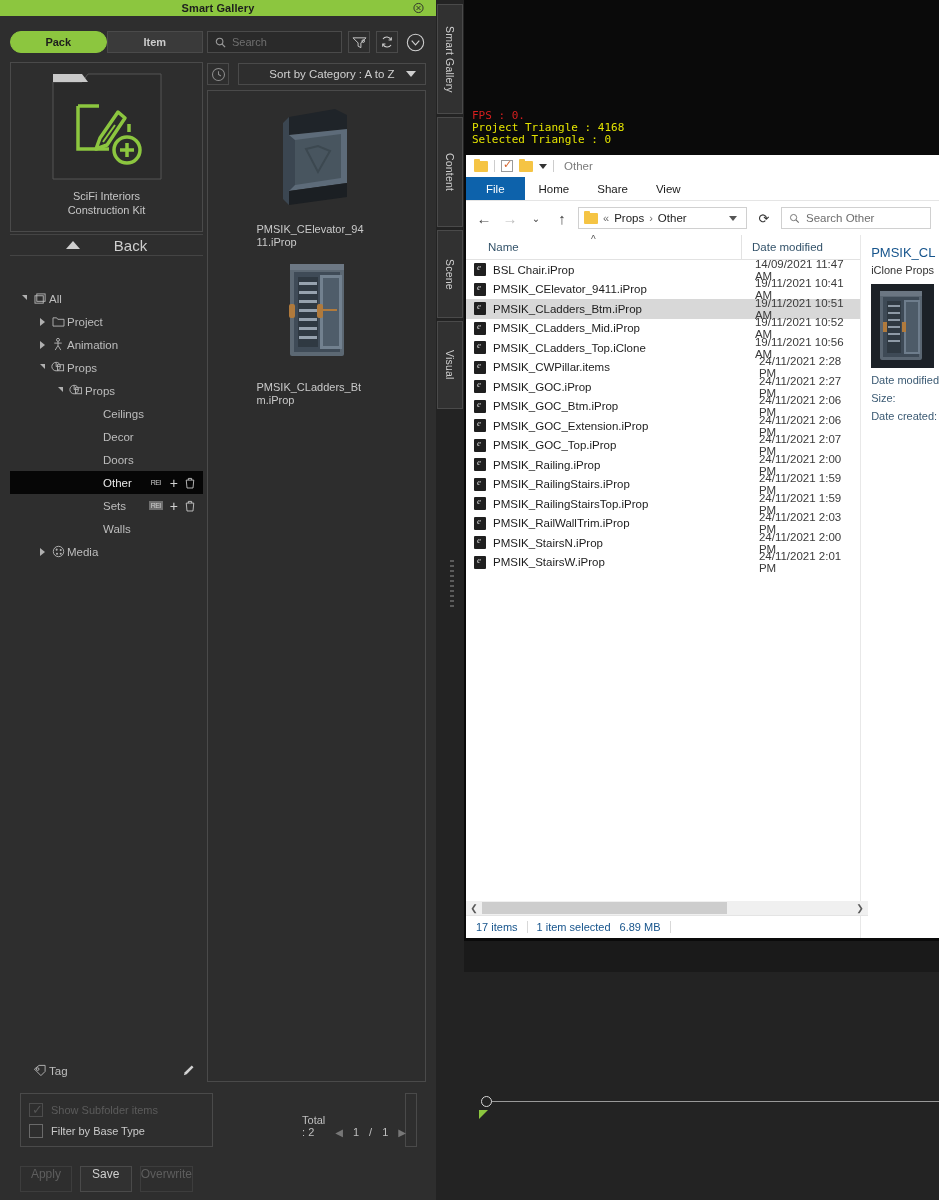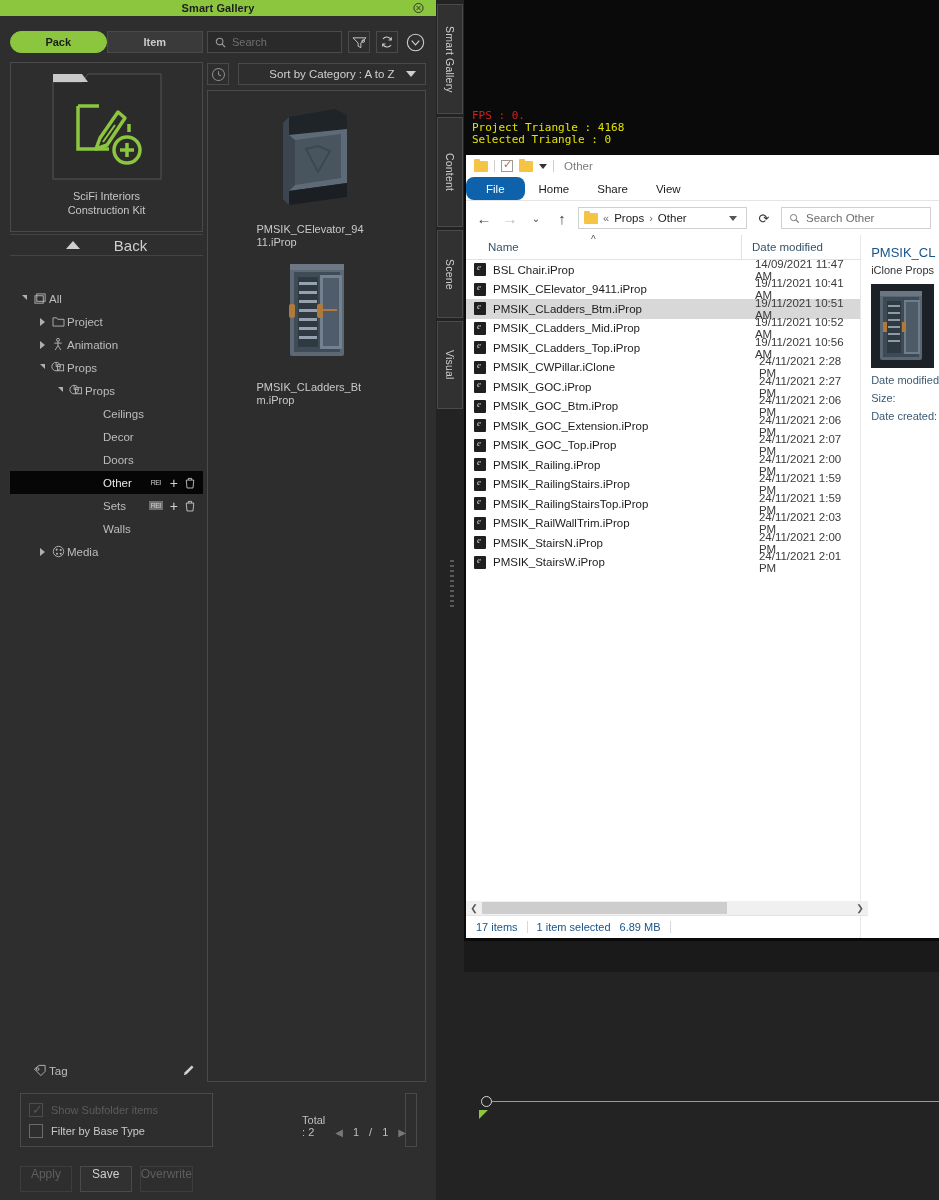--- a/index.html
+++ b/index.html
@@ -171,21 +171,21 @@
   .folder-ico { width: 14px; height: 11px; background: #f5c444; border-radius: 1px; position: relative; }
   .folder-ico::before { content: ""; position: absolute; left: 0; top: -2px; width: 6px; height: 3px; background: #f5c444; border-radius: 1px 1px 0 0; }
   .qa-sep { width: 1px; height: 12px; background: #cdcdcd; }
   #ex-title { font-size: 11.5px; color: #7b7b7b; margin-left: 4px; }
   #ex-check { width: 12px; height: 12px; border: 1px solid #9a9a9a; position: relative; background: #fff; }
   #ex-check::after { content: "✓"; position: absolute; left: 1px; top: -3px; font-size: 11px; color: #d4622a; }
   .qa-caret { width: 0; height: 0; border-left: 4px solid transparent; border-right: 4px solid transparent; border-top: 5px solid #333; }
 
   #ex-ribbon { height: 24px; display: flex; align-items: stretch; border-bottom: 1px solid #e5e5e5; }
   .rtab { display: flex; align-items: center; padding: 0 14px; font-size: 11.5px; color: #1a1a1a; }
-  .rtab.file { background: #0d62ab; color: #fff; font-weight: normal; padding: 0 20px; border-radius: 8px; }
+  .rtab.file { background: #0d62ab; color: #fff; font-weight: normal; padding: 0 20px; }
 
   #ex-nav { height: 34px; display: flex; align-items: center; gap: 6px; padding: 0 8px; }
   .nav-ico { width: 20px; height: 20px; display: flex; align-items: center; justify-content: center; font-size: 15px; color: #444; }
   .nav-ico.dim { color: #bdbdbd; }
   #addr-bar {
     flex: 1; height: 22px; border: 1px solid #d0d0d0; background: #fff;
     display: flex; align-items: center; gap: 5px; padding: 0 4px 0 5px; font-size: 11.5px; color: #222;
   }
   .crumb-sep { color: #6b6b6b; font-size: 11px; }
   #addr-caret { margin-left: auto; width: 0; height: 0; border-left: 4px solid transparent; border-right: 4px solid transparent; border-top: 5px solid #555; margin-right: 5px; }
@@ -672,26 +672,26 @@
               <span class="fname">PMSIK_CLadders_Btm.iProp</span>
               <span class="fdate">19/11/2021 10:51 AM</span>
             </div>
             <div class="frow">
               <span class="fi"></span>
               <span class="fname">PMSIK_CLadders_Mid.iProp</span>
               <span class="fdate">19/11/2021 10:52 AM</span>
             </div>
             <div class="frow">
               <span class="fi"></span>
-              <span class="fname">PMSIK_CLadders_Top.iProp</span>
+              <span class="fname">PMSIK_CLadders_Top.iClone</span>
               <span class="fdate">19/11/2021 10:56 AM</span>
             </div>
             <div class="frow">
               <span class="fi"></span>
-              <span class="fname">PMSIK_CWPillar.iClone</span>
+              <span class="fname">PMSIK_CWPillar.items</span>
               <span class="fdate">24/11/2021 2:28 PM</span>
             </div>
             <div class="frow">
               <span class="fi"></span>
               <span class="fname">PMSIK_GOC.iProp</span>
               <span class="fdate">24/11/2021 2:27 PM</span>
             </div>
             <div class="frow">
               <span class="fi"></span>
               <span class="fname">PMSIK_GOC_Btm.iProp</span>

